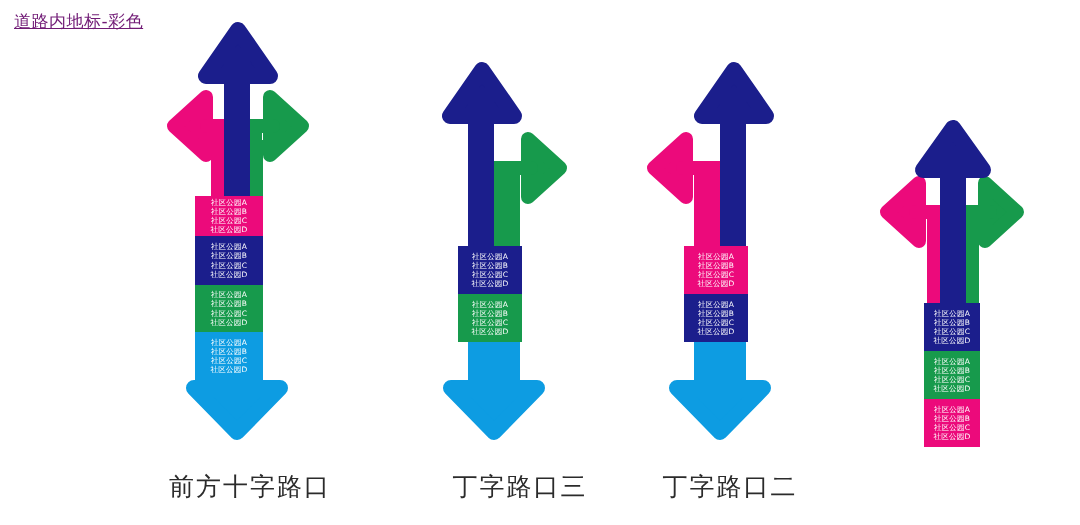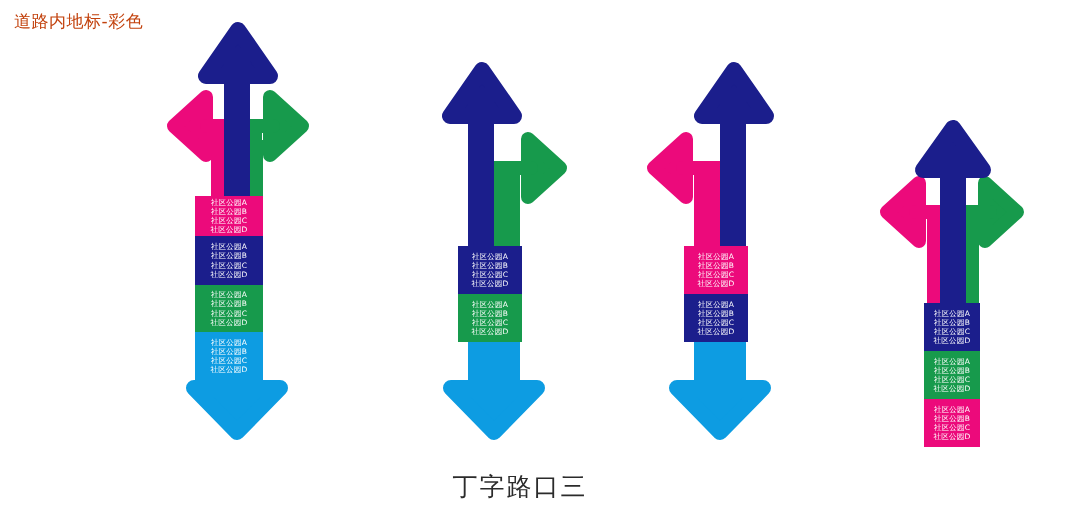--- a/index.html
+++ b/index.html
@@ -17,22 +17,23 @@
     color: #2b2b2b;
   }
 
   #page-title {
     position: absolute;
     left: 14px;
     top: 10px;
     font-size: 17px;
     line-height: 22px;
     letter-spacing: 0.5px;
-    color: #c2410c;
+    color: #701a75;
     white-space: nowrap;
+    text-decoration: underline;
   }
 
   .diagram-canvas {
     position: absolute;
     left: 0;
     top: 0;
     width: 1080px;
     height: 525px;
   }
 
@@ -140,20 +141,21 @@
         <span class="plate-line">社区公园D</span>
       </div>
       <div class="plate" style="height:48px; background:#0D9CE2;">
         <span class="plate-line">社区公园A</span>
         <span class="plate-line">社区公园B</span>
         <span class="plate-line">社区公园C</span>
         <span class="plate-line">社区公园D</span>
       </div>
     </div>
 
+    <div class="caption" style="top:472px;">前方十字路口</div>
   </div>
 
   <div class="figure" style="left:420px; width:200px;">
     <svg class="fig-svg" width="200" height="460" viewBox="0 0 200 460">
 
       <g>
         <path d="M 140 168 L 108 139 L 108 197 Z" fill="#179A4C" stroke="#179A4C" stroke-width="14" stroke-linejoin="round"></path>
         <rect x="74" y="161" width="44" height="14" rx="7" fill="#179A4C"></rect>
         <rect x="74" y="161" width="26" height="90" fill="#179A4C"></rect>
       </g>
@@ -221,20 +223,21 @@
         <span class="plate-line">社区公园D</span>
       </div>
       <div class="plate" style="height:48px; background:#1B1E8C;">
         <span class="plate-line">社区公园A</span>
         <span class="plate-line">社区公园B</span>
         <span class="plate-line">社区公园C</span>
         <span class="plate-line">社区公园D</span>
       </div>
     </div>
 
+    <div class="caption" style="top:472px;">丁字路口二</div>
   </div>
 
   <div class="figure" style="left:865px; width:200px;">
     <svg class="fig-svg" width="200" height="460" viewBox="0 0 200 460">
 
       <g>
         <path d="M 22 212 L 54 183 L 54 241 Z" fill="#EC0A7B" stroke="#EC0A7B" stroke-width="14" stroke-linejoin="round"></path>
         <rect x="44" y="205" width="44" height="14" rx="7" fill="#EC0A7B"></rect>
         <rect x="62" y="205" width="26" height="100" fill="#EC0A7B"></rect>
       </g>

